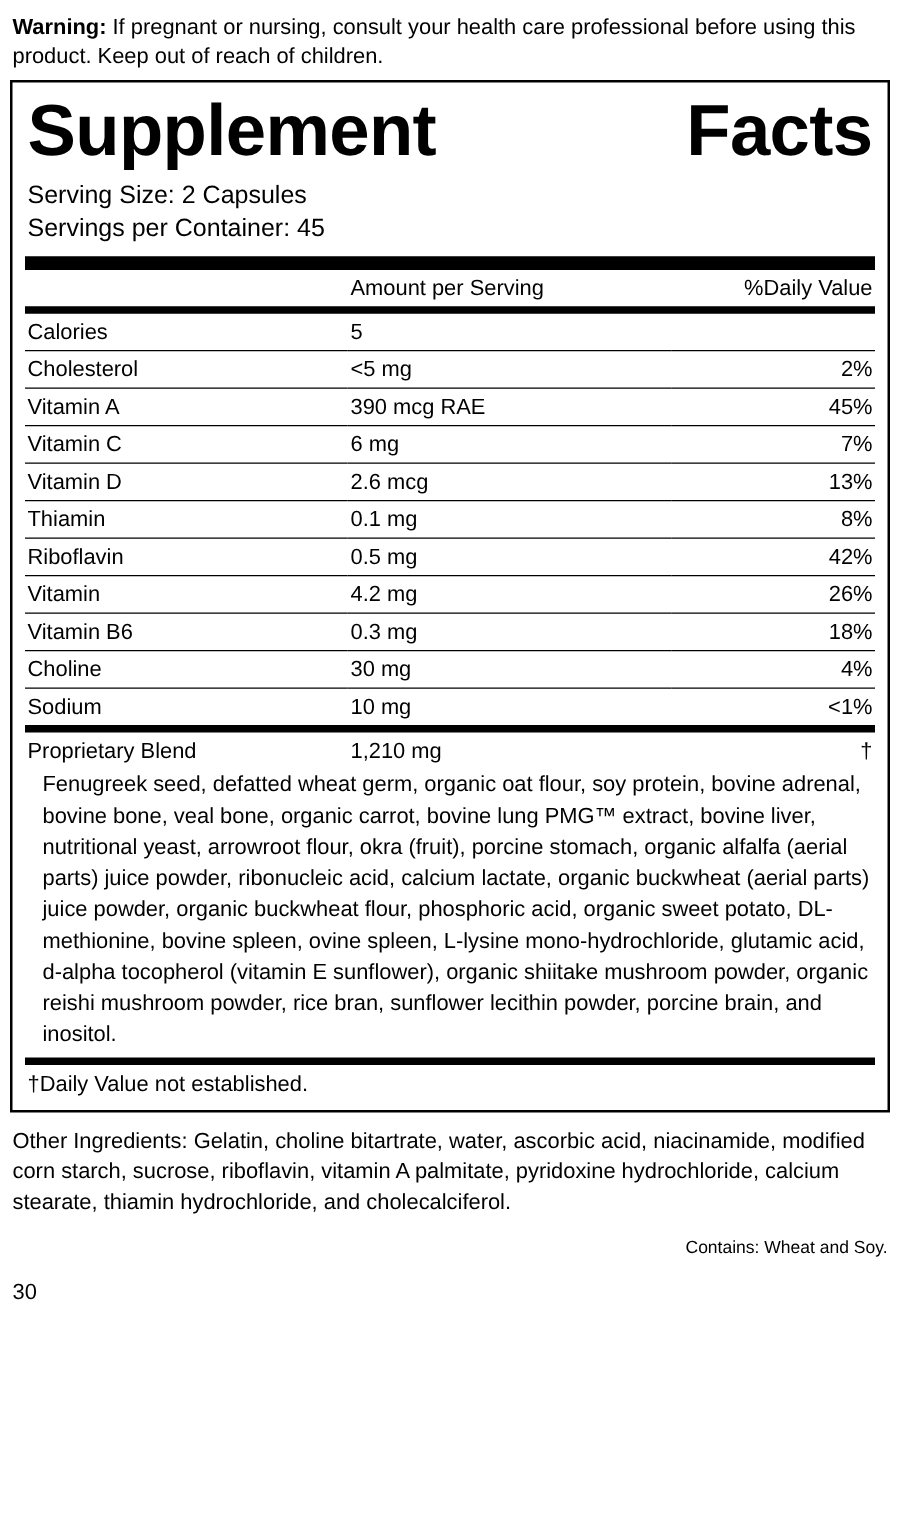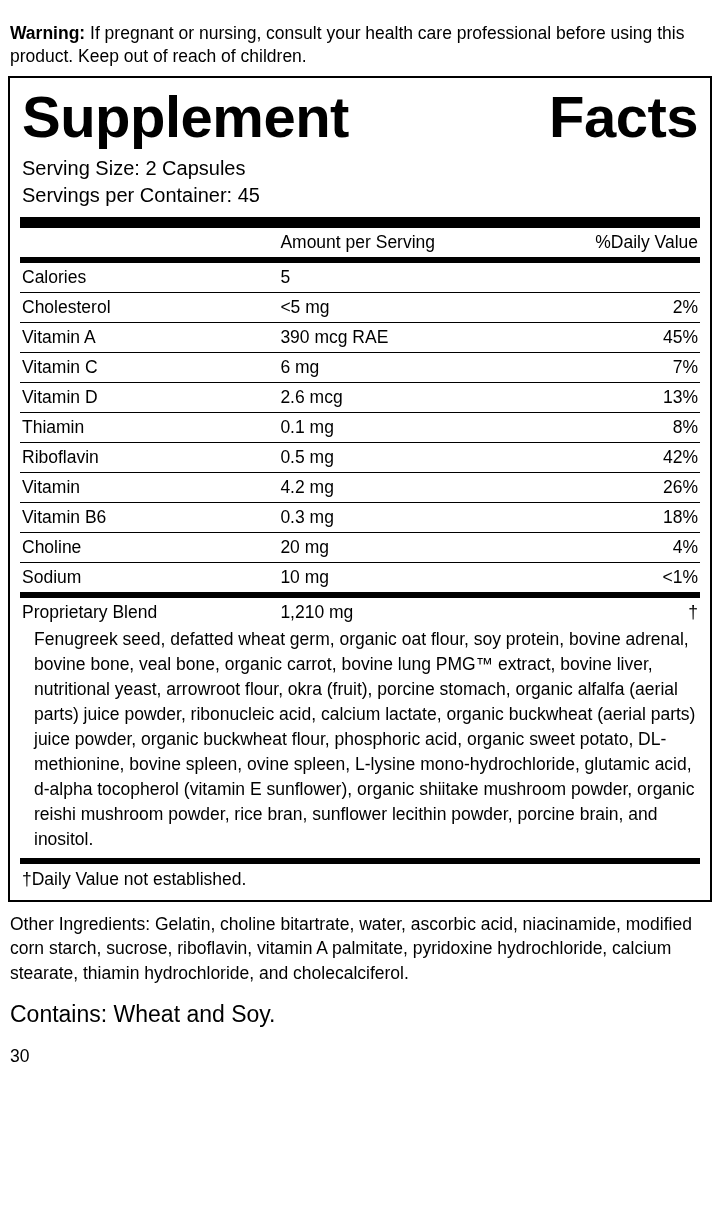--- a/index.html
+++ b/index.html
@@ -12,21 +12,21 @@
     height: 1230px;
     font-family: "Liberation Sans", sans-serif;
     color: #000000;
     -webkit-font-smoothing: antialiased;
   }
   .page {
     position: relative;
     width: 720px;
     height: 954px;
     box-sizing: border-box;
-    padding: 12px 8px;
+    padding: 0 8px;
     border-radius: 10px;
   }
 
   
   .warning {
     font-size: 17.5px;
     line-height: 1.32;
     padding: 10px 2px 8px 2px;
   }
   .warning .bold { font-weight: bold; }
@@ -99,22 +99,23 @@
     padding: 5px 2px 2px 2px;
   }
 
   
   .other {
     font-size: 17.5px;
     line-height: 1.38;
     padding: 10px 2px 0 2px;
   }
   .contains {
-    font-size: 23px;
+    font-size: 14px;
     padding: 16px 2px 0 2px;
+    text-align: right;
   }
   .pagenum {
     font-size: 17.5px;
     padding: 18px 2px 0 2px;
   }
 </style>
 </head>
 <body>
 
 <div class="page">
@@ -191,21 +192,21 @@
           <td class="col-amt">4.2 mg</td>
           <td class="col-dv">26%</td>
         </tr>
         <tr class="line">
           <td class="col-name">Vitamin B6</td>
           <td class="col-amt">0.3 mg</td>
           <td class="col-dv">18%</td>
         </tr>
         <tr class="line">
           <td class="col-name">Choline</td>
-          <td class="col-amt">20 mg</td>
+          <td class="col-amt">30 mg</td>
           <td class="col-dv">4%</td>
         </tr>
         <tr class="noline">
           <td class="col-name">Sodium</td>
           <td class="col-amt">10 mg</td>
           <td class="col-dv">&lt;1%</td>
         </tr>
       </tbody>
     </table>
 

